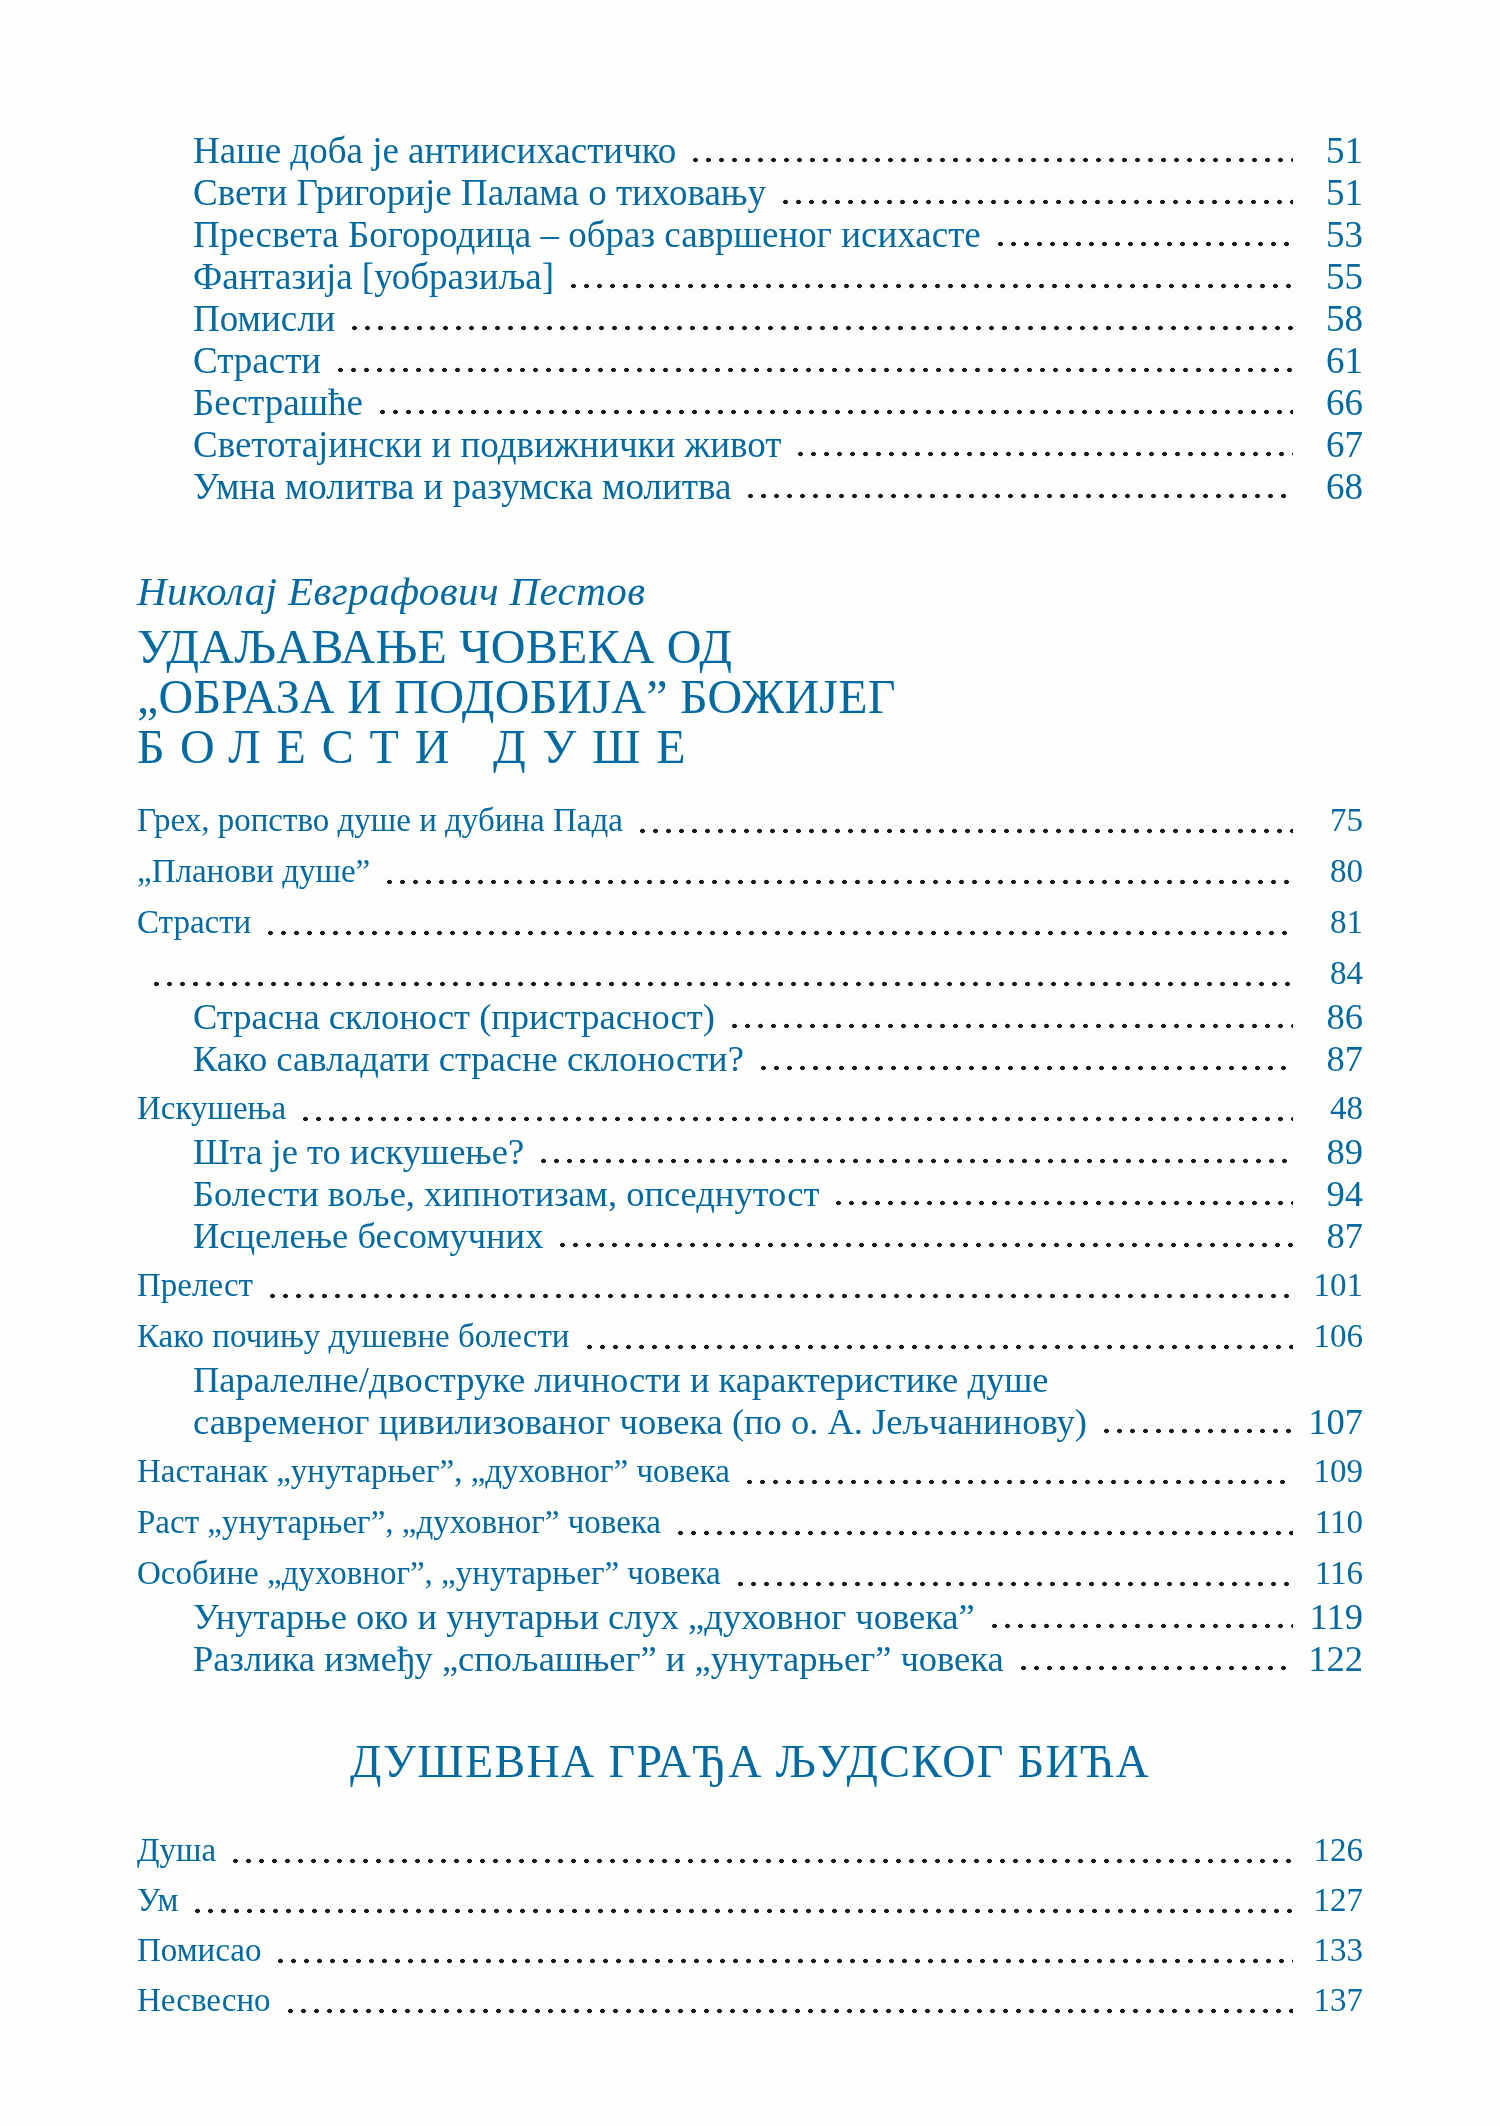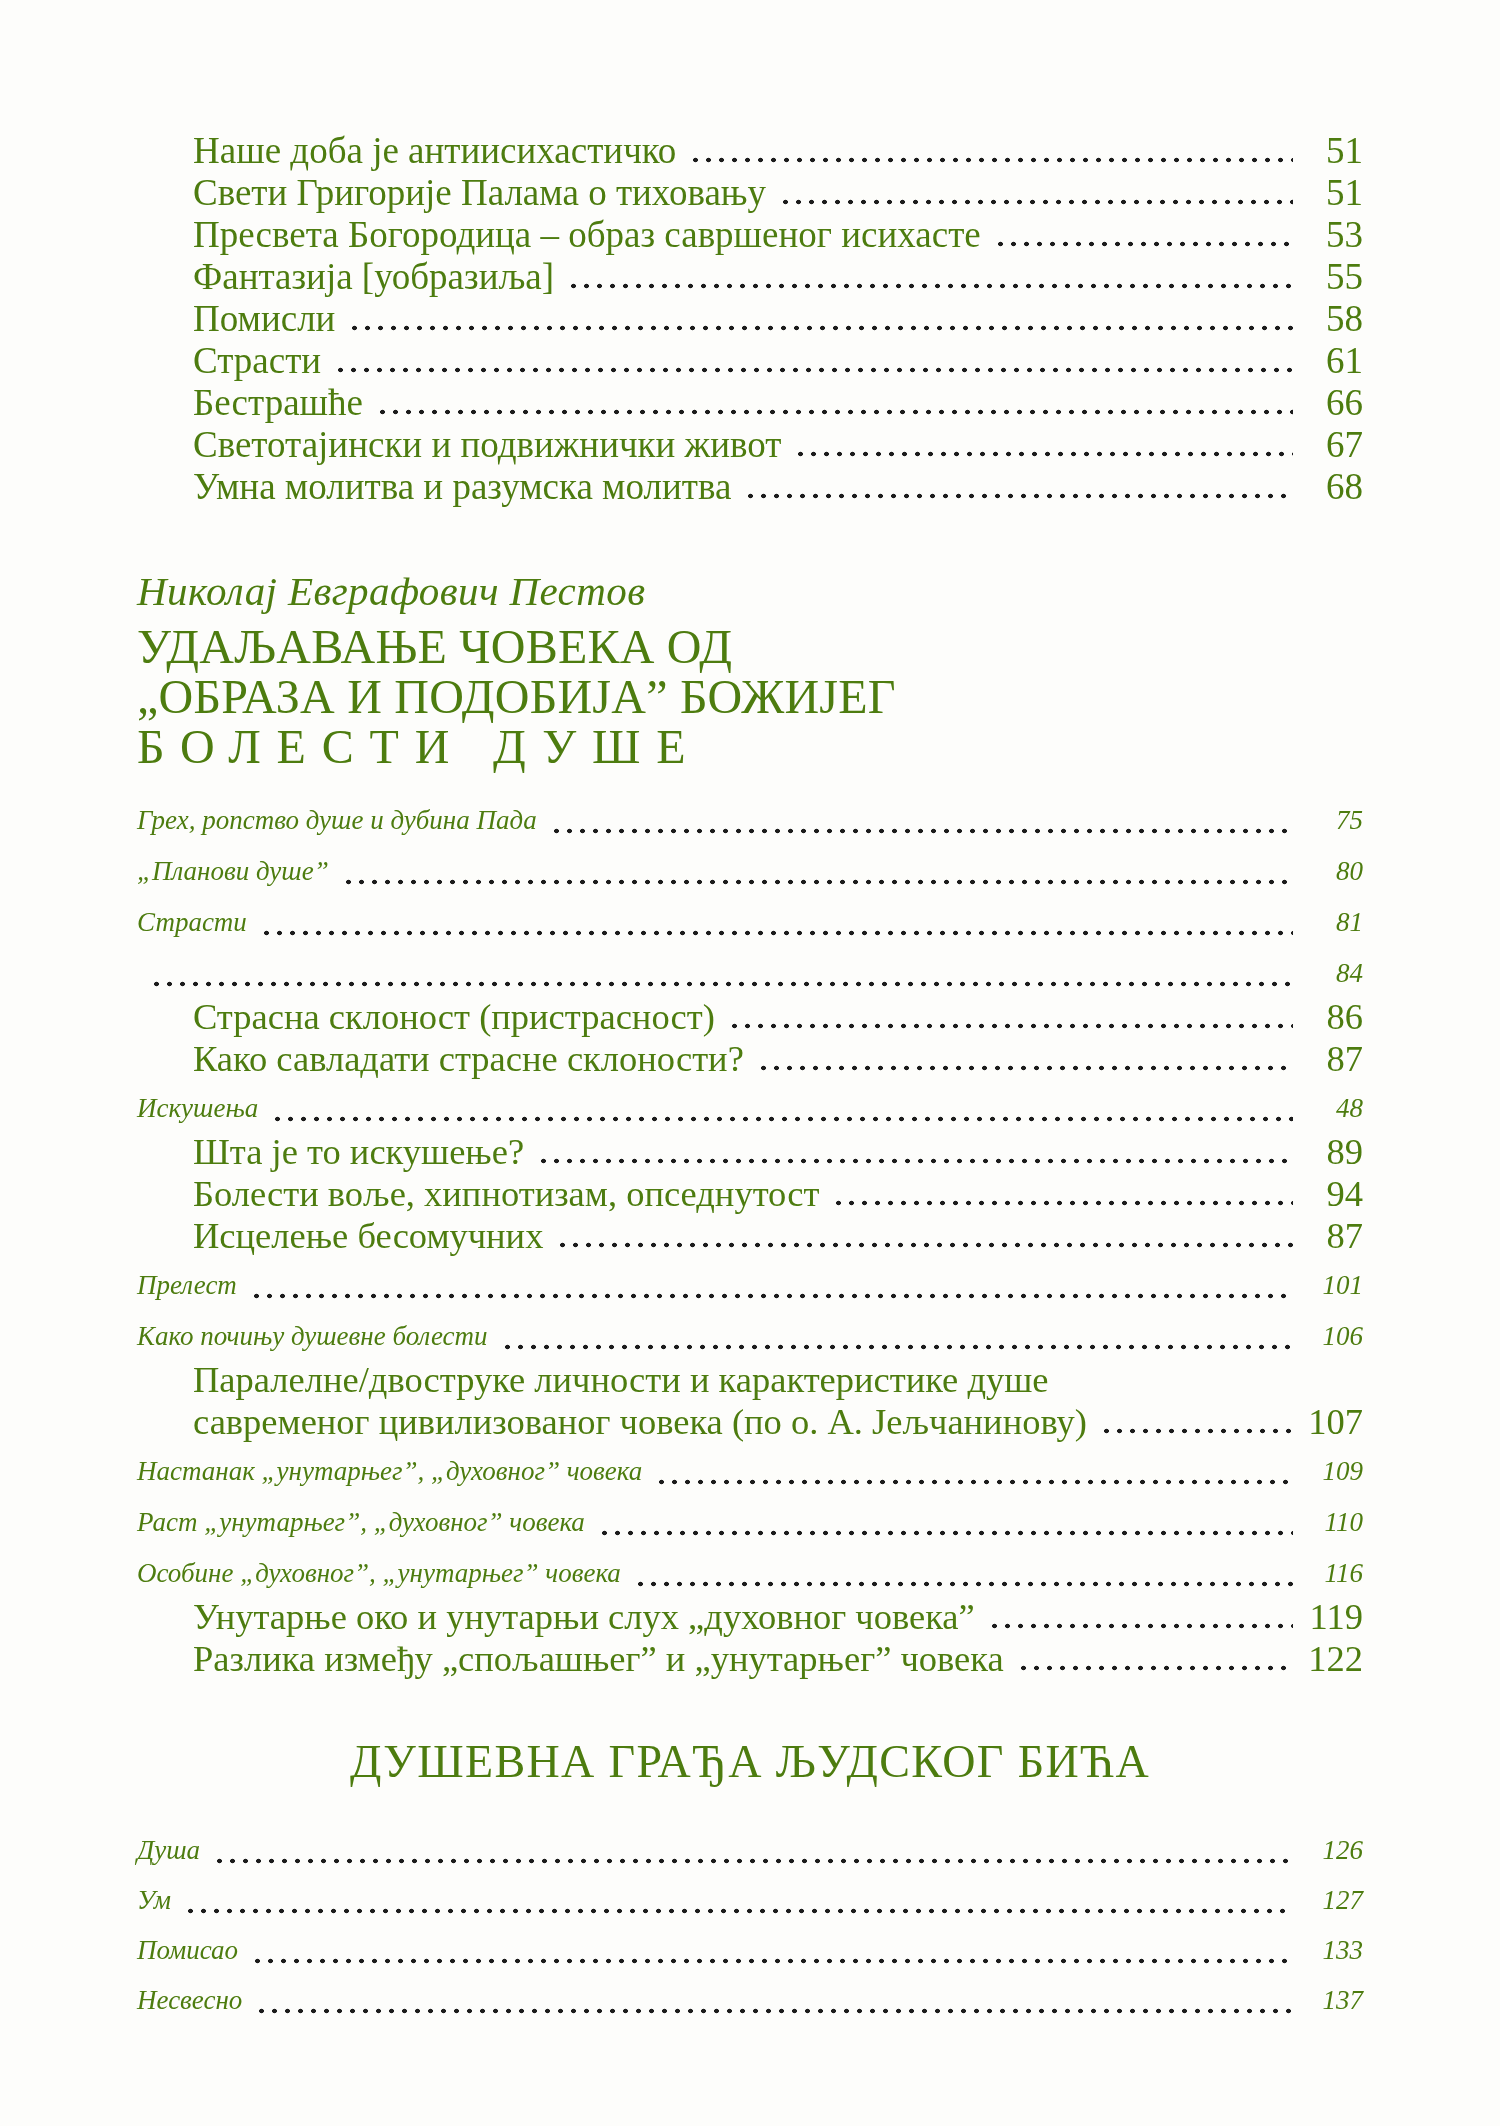--- a/index.html
+++ b/index.html
@@ -2,21 +2,21 @@
 <html><head>
 <meta charset="utf-8">
 <style>
   html, body { margin: 0; padding: 0; background: #ffffff; }
   .page {
     position: relative;
     width: 1500px;
     height: 2126px;
     box-sizing: border-box;
     background: #fdfdfb;
-    color: #4d7c0f;
+    color: #0369a1;
     font-family: "Liberation Serif", "DejaVu Serif", serif;
     padding: 130px 137px 0 137px;
     overflow: hidden;
   }
   .row {
     display: flex;
     align-items: baseline;
     white-space: nowrap;
   }
   .label { white-space: nowrap; }
@@ -29,21 +29,21 @@
     background-size: 13px 6px;
     background-repeat: repeat-x;
     background-position: left bottom;
   }
   .num { width: 64px; text-align: right; flex: 0 0 auto; }
 
   
   .block-cont .row { font-size: 37px; line-height: 42px; }
 
   
-  .lvl0 { font-size: 27px; line-height: 45px; font-style: italic; }
+  .lvl0 { font-size: 33px; line-height: 45px; }
   .lvl1 { font-size: 36.5px; line-height: 42px; padding-left: 56px; }
   .block-part .lvl0 { margin-top: 6px; }
 
   .part-header { margin-top: 58px; text-align: left; }
   .author {
     font-style: italic;
     font-size: 41px;
     line-height: 50px;
     letter-spacing: 0.01em;
   }

